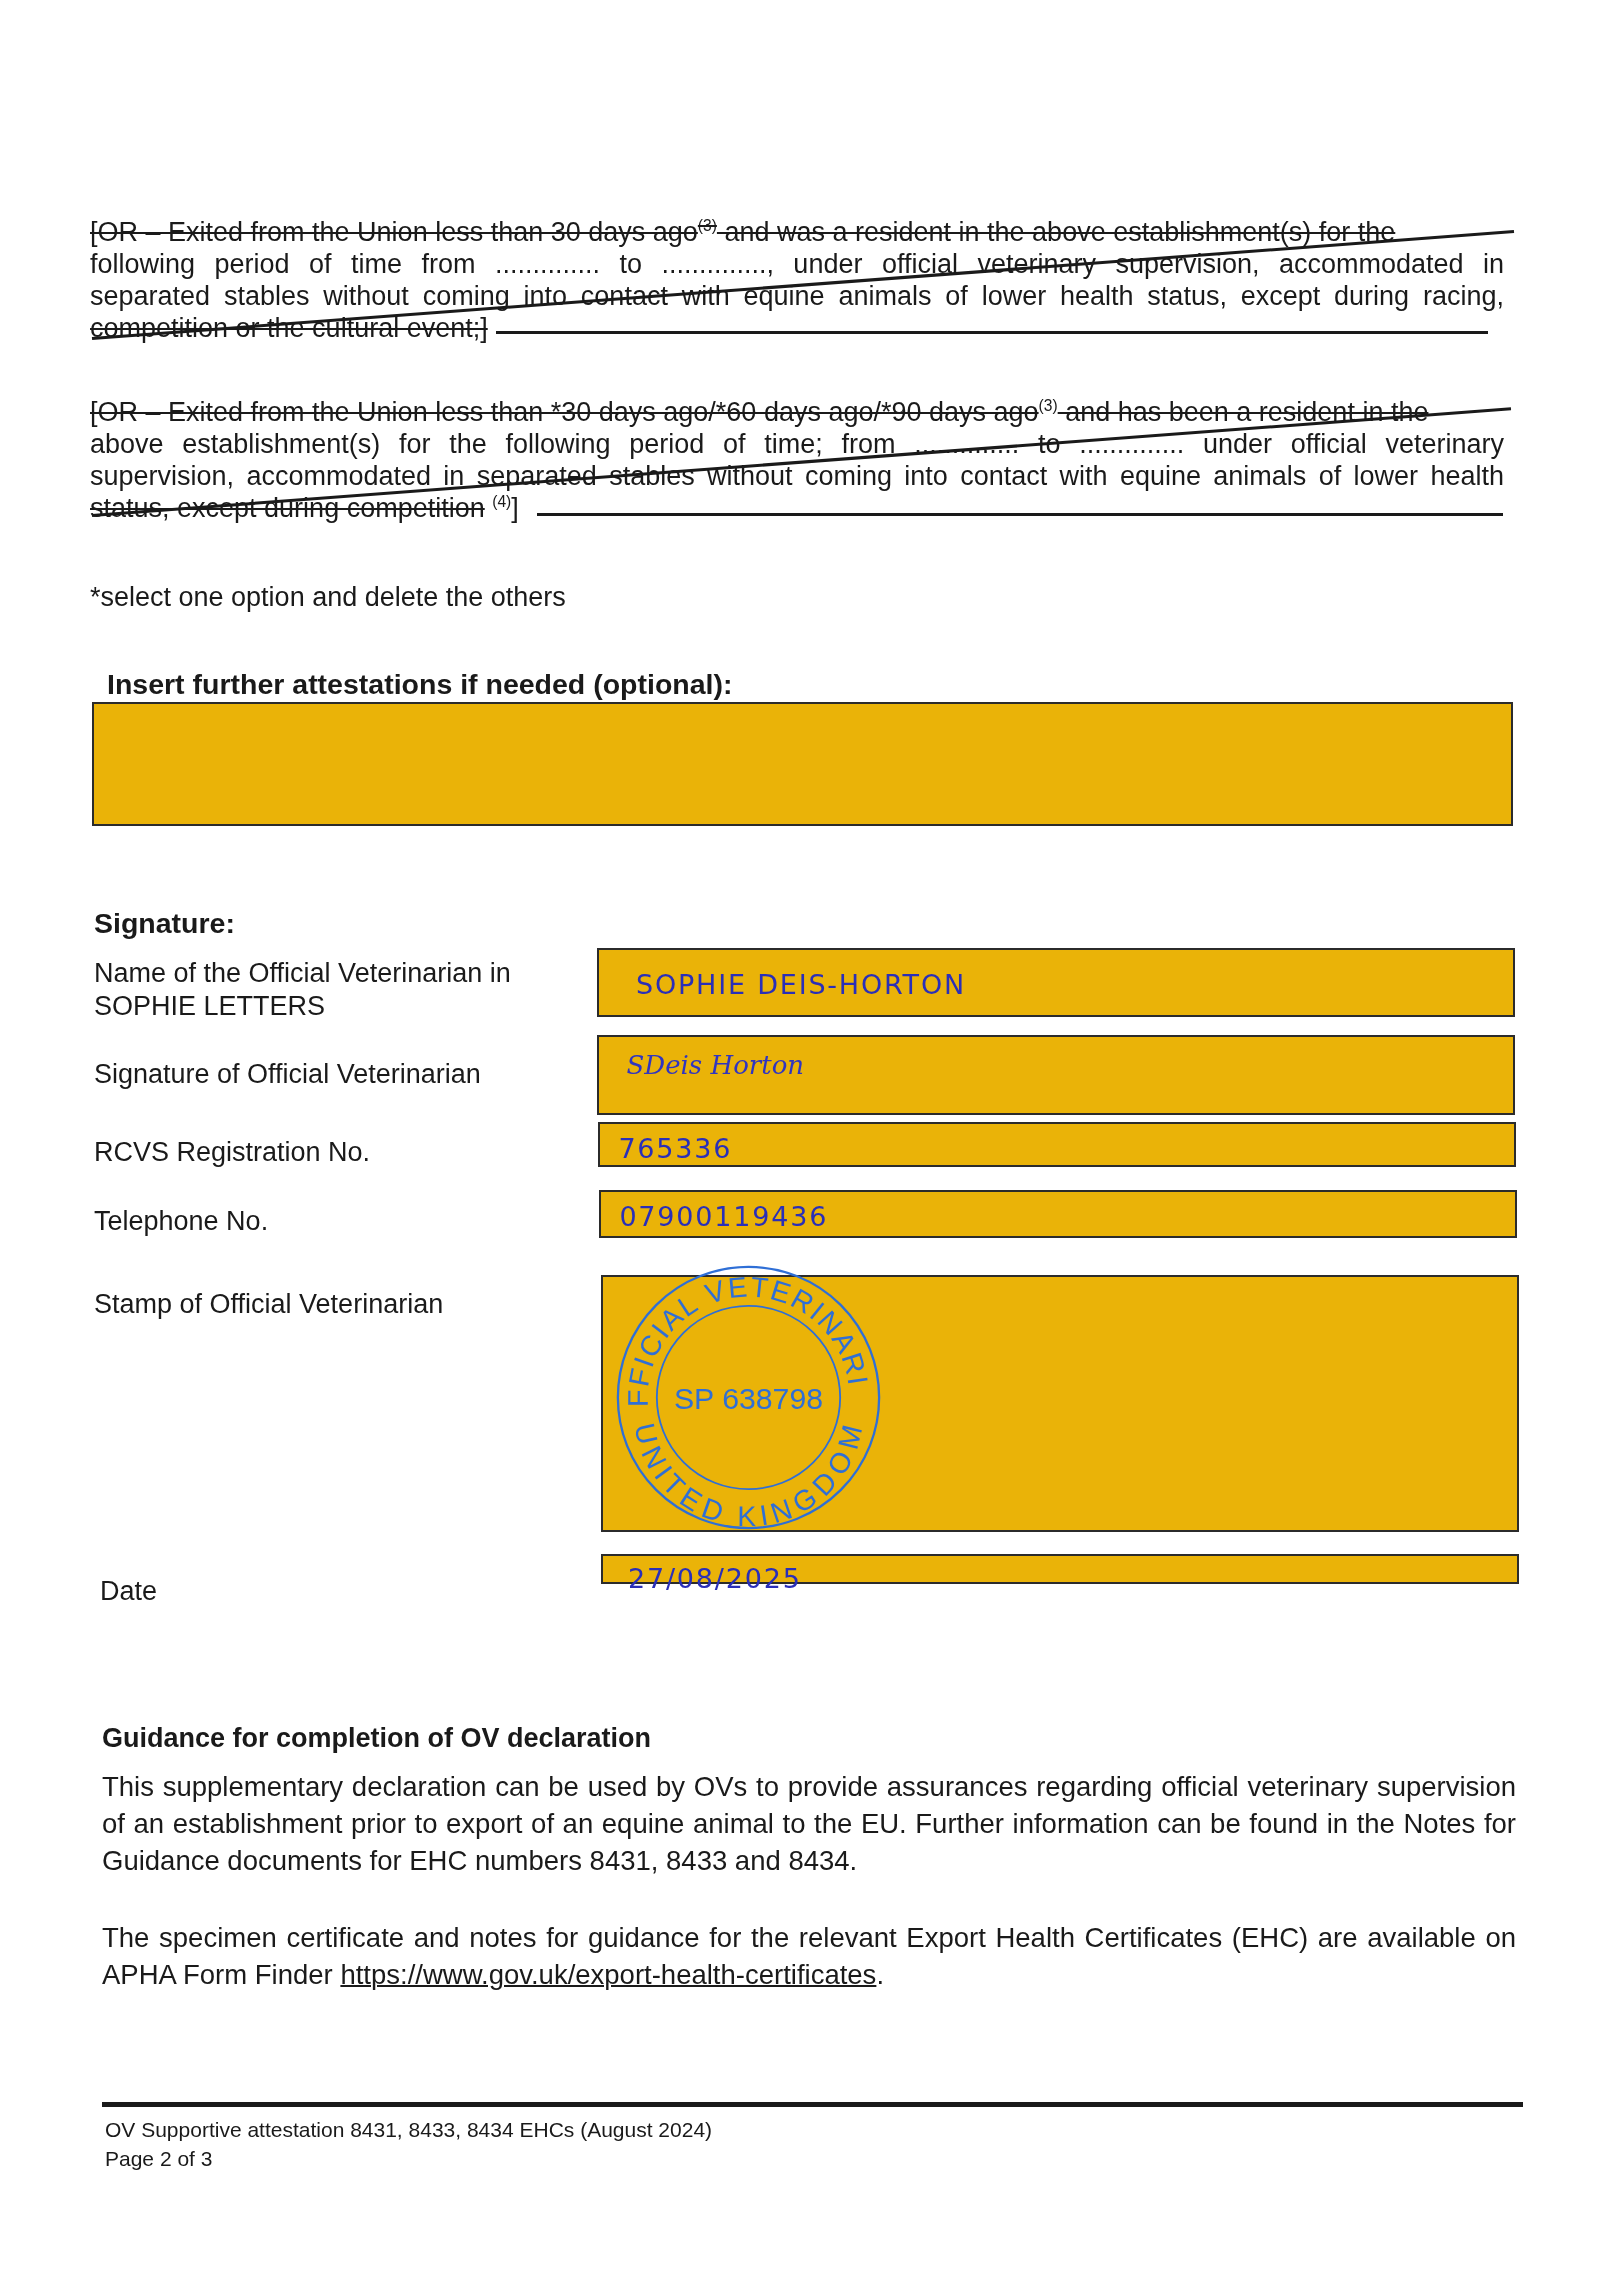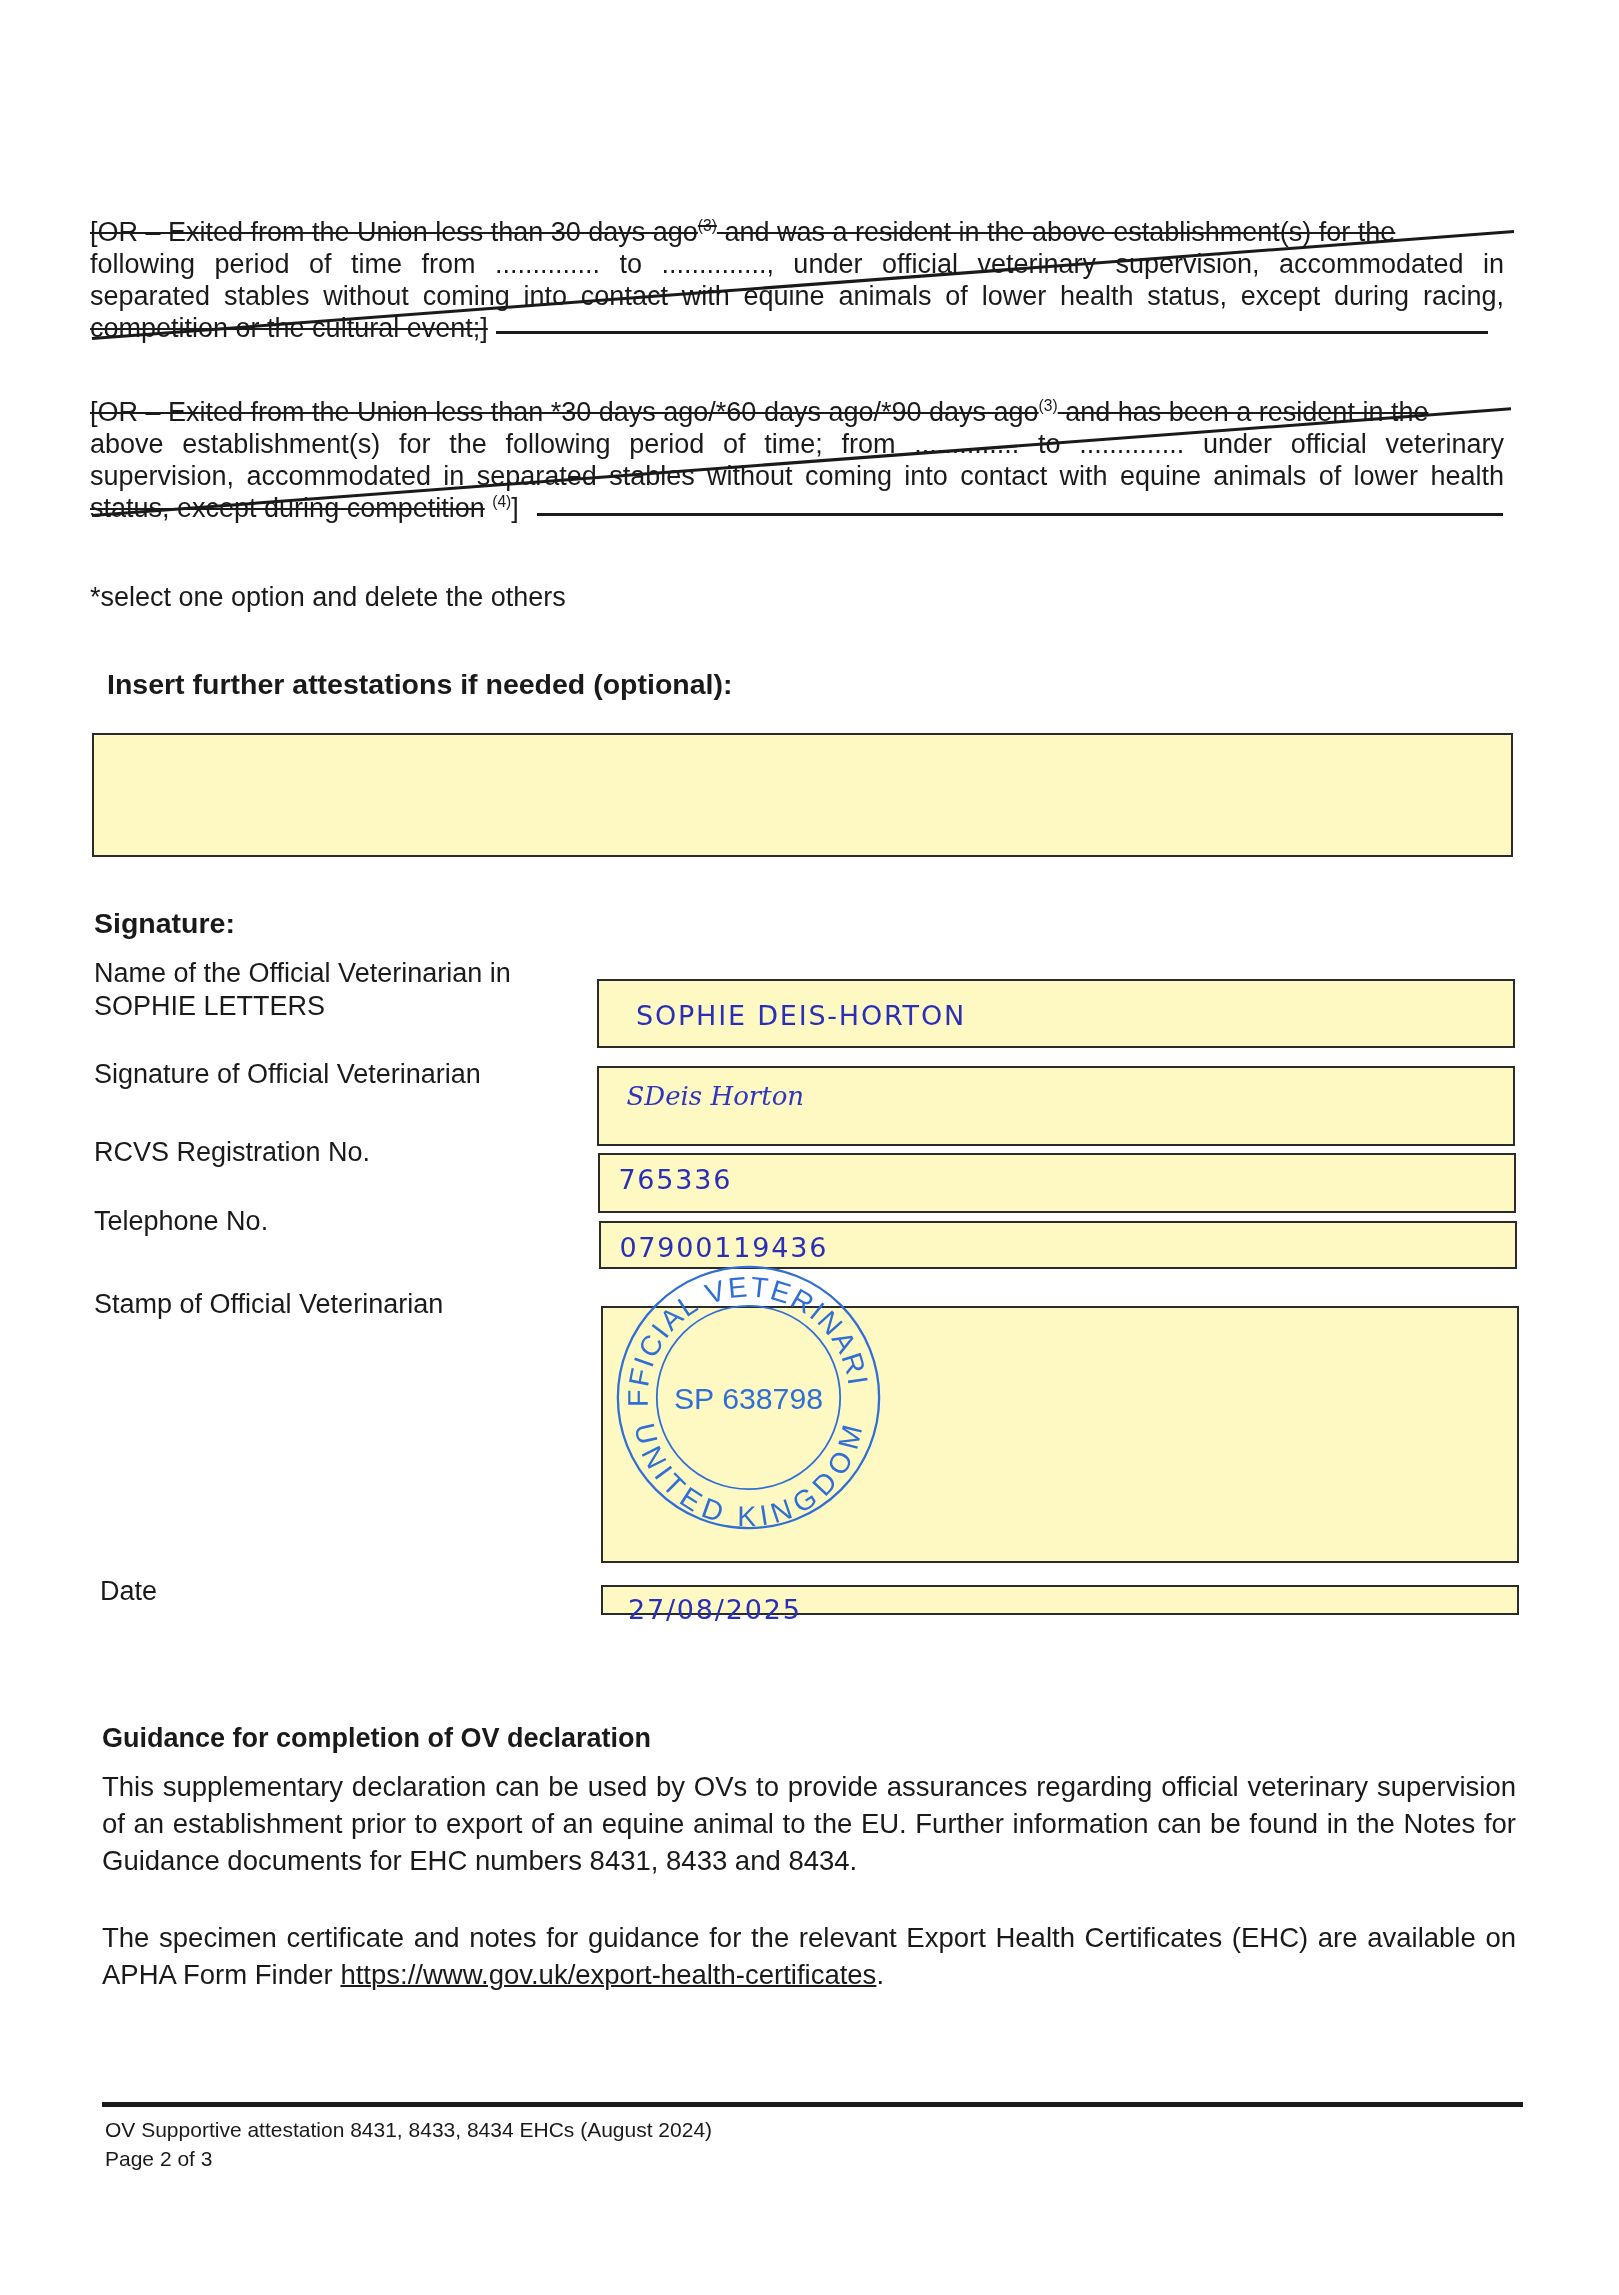--- a/index.html
+++ b/index.html
@@ -4,21 +4,21 @@
 <style>
   html, body { margin:0; padding:0; background:#ffffff; }
   body { width:1620px; height:2295px; position:relative; overflow:hidden;
          font-family:"Liberation Sans", sans-serif; color:#1a1a1a; }
   .abs { position:absolute; }
   .para { position:absolute; left:90px; width:1414px; font-size:27px; line-height:33px;
           text-align:justify; }
   .strike { text-decoration:line-through; text-decoration-thickness:2.3px;margin-top:40px; }
   .sup { font-size:15.6px; vertical-align:super; line-height:0; }
   .label { position:absolute; left:94px; font-size:27px; line-height:33px; }
-  .box { position:absolute; border:2.3px solid #2b2b2b; background:#fef9c3; box-sizing:border-box;margin-top:31px; }
+  .box { position:absolute; border:2.3px solid #2b2b2b; background:#eab308; box-sizing:border-box; }
   .hand { position:absolute; color:#2a2fb8; font-family:"DejaVu Sans", sans-serif; font-size:27px; letter-spacing:1.8px; }
   .sig  { position:absolute; color:#3035c0; font-family:"DejaVu Serif", serif; font-style:italic; font-size:26px; }
   .h2 { position:absolute; font-weight:bold; font-size:28.5px; }
   .diag { position:absolute; height:2.8px; background:#1a1a1a; transform-origin:0 50%; }
   .hrule { position:absolute; height:2.8px; background:#1a1a1a; }
   .link { text-decoration:underline; text-decoration-thickness:1.8px; }
   .footer { position:absolute; left:105px; font-size:21px; line-height:27px; }
 </style>
 </head>
 <body>
@@ -65,21 +65,21 @@
 <div class="box" style="left:597px; top:948px; width:918px; height:69px;">
   <span class="hand" style="left:37px; top:19px;">SOPHIE DEIS-HORTON</span>
 </div>
 
 <div class="label" style="top:1058px;">Signature of Official Veterinarian</div>
 <div class="box" style="left:597px; top:1035px; width:918px; height:80px;">
   <span class="sig" style="left:27.5px; top:13px;">SDeis Horton</span>
 </div>
 
 <div class="label" style="top:1136px;">RCVS Registration No.</div>
-<div class="box" style="left:598px; top:1122px; width:918px; height:60px;">
+<div class="box" style="left:598px; top:1122px; width:918px; height:45px;">
   <span class="hand" style="left:18.4px; top:9.2px;">765336</span>
 </div>
 
 <div class="label" style="top:1205px;">Telephone No.</div>
 <div class="box" style="left:599px; top:1190px; width:918px; height:48px;">
   <span class="hand" style="left:18.4px; top:9.2px;">07900119436</span>
 </div>
 
 <div class="label" style="top:1288px;">Stamp of Official Veterinarian</div>
 <div class="box" style="left:601px; top:1275px; width:918px; height:257px;"></div>

